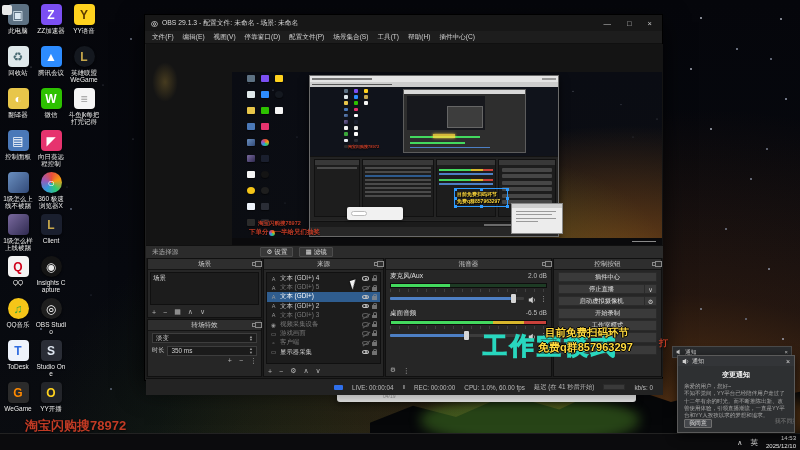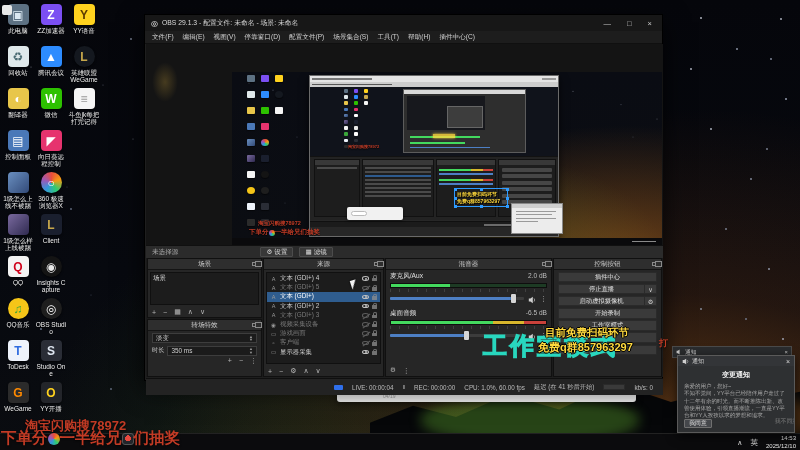--- a/index.html
+++ b/index.html
@@ -705,23 +705,20 @@
     </div>
 
     <div id="cursor" class="abs"></div>
   </div>
 
   <div class="teal abs" style="left:483px;top:330px">工作室模式</div>
   <div class="yellow abs" style="left:545px;top:326px;font-size:10.5px">目前免费扫码环节</div>
   <div class="yellow abs" style="left:538px;top:340px;font-size:11px">免费q群857963297</div>
   <div class="redtext abs" style="left:659px;top:337px;font-size:9px;z-index:8">打</div>
   <div class="redtext abs" style="left:25px;top:417px;font-size:13px">淘宝闪购搜78972</div>
-  <div class="redtext abs" style="left:1px;top:428px;font-size:15.5px;z-index:7">
-    <span>下单分</span><span class="inline-ic ic-rainbow"></span><span>一半给兄</span><span class="inline-ic ic-badge"></span><span>们抽奖</span>
-  </div>
 
   <div id="notif-back" class="abs">
     <svg width="6" height="6" viewBox="0 0 10 10">
         <path d="M1 3h2l3-2v8L3 7H1z" fill="#c8c8c8"></path>
       </svg>
     <span>通知</span>
     <span class="x">×</span>
   </div>
   <div id="notif" class="abs">
     <div class="bar">

